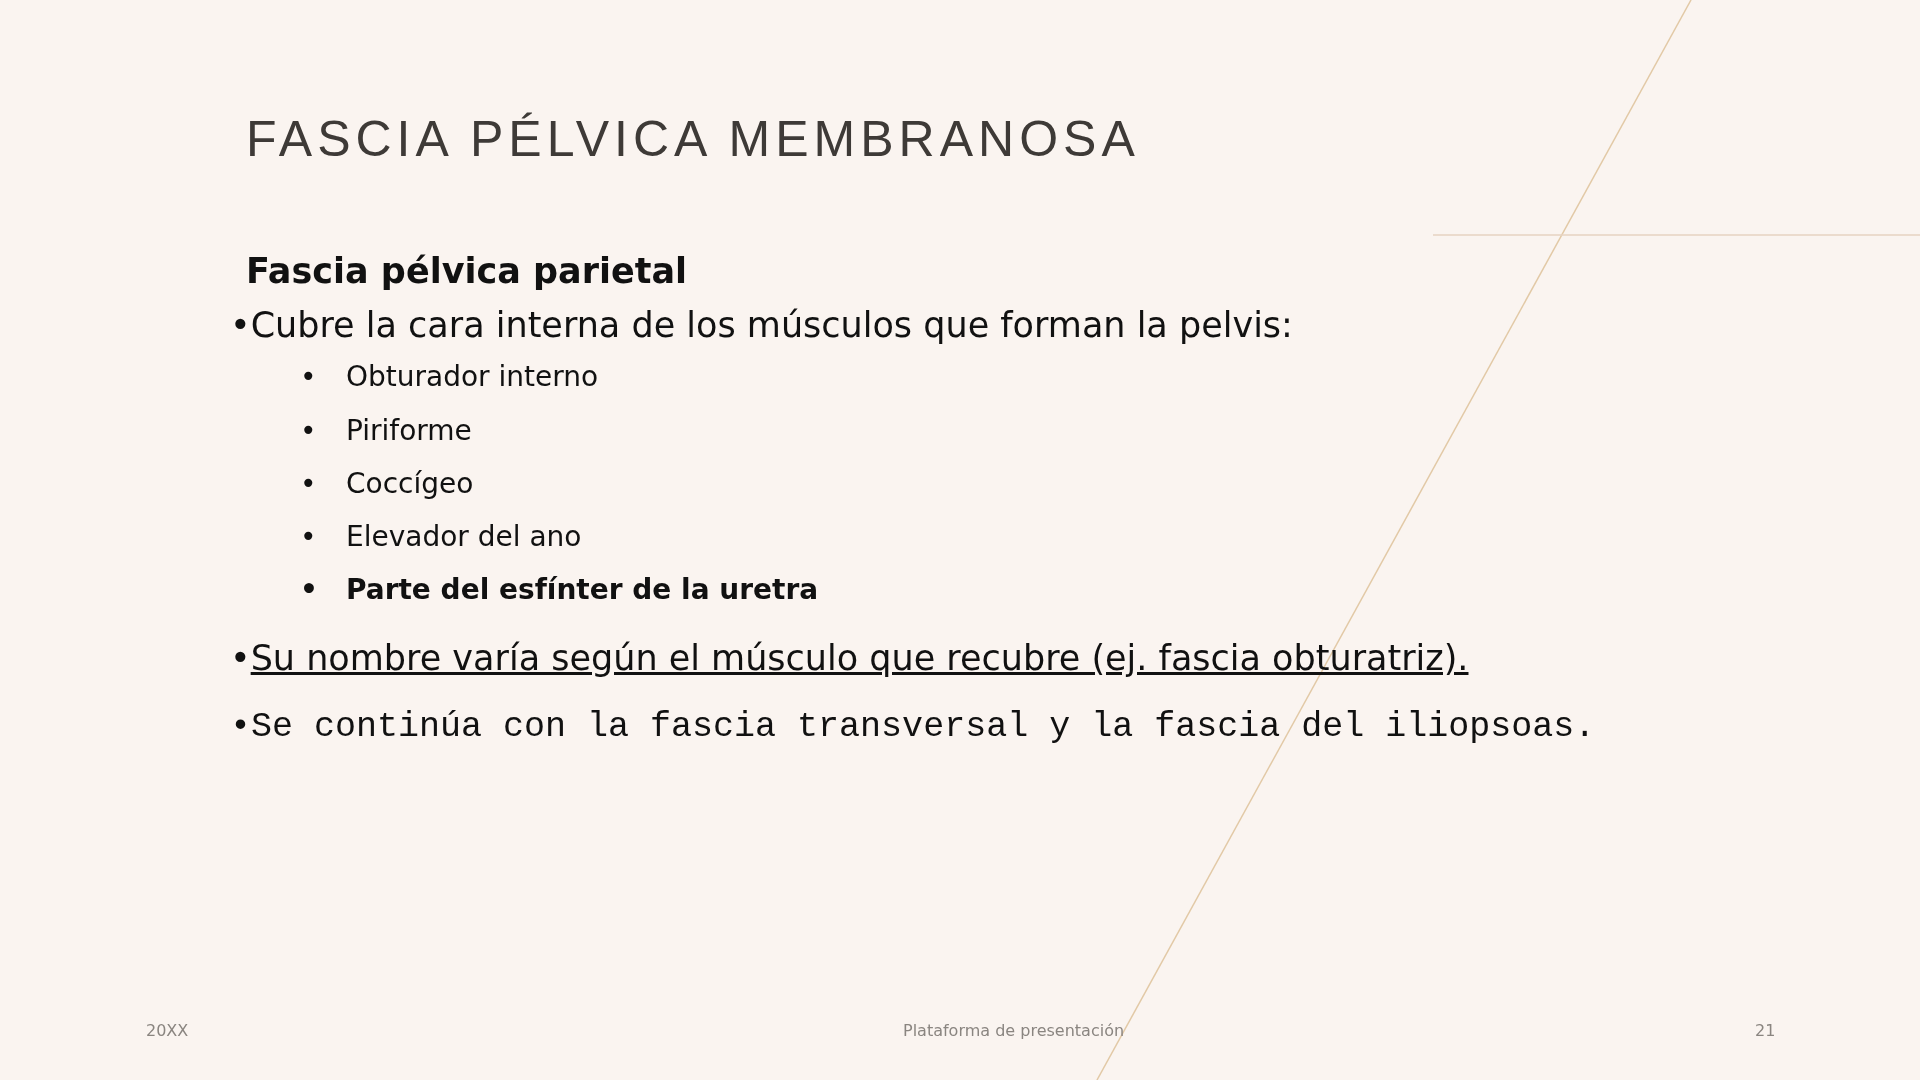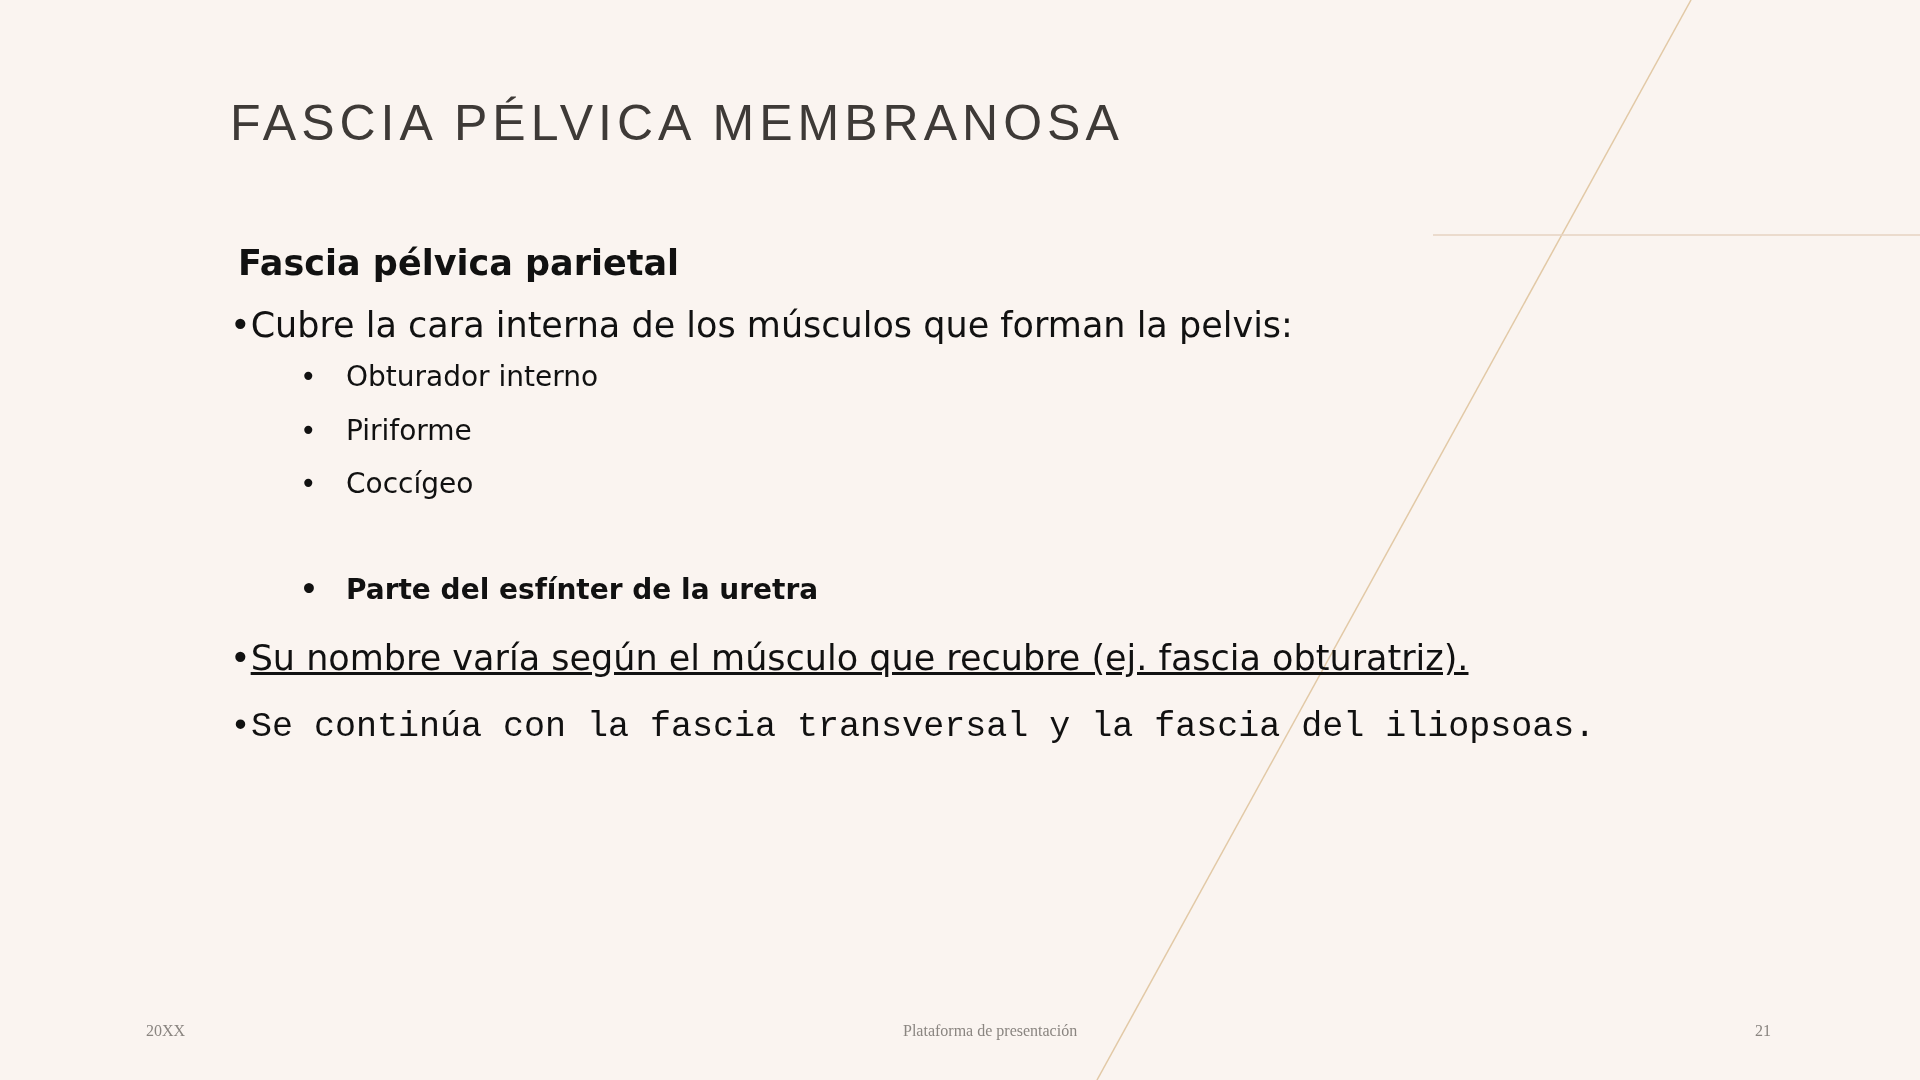--- a/index.html
+++ b/index.html
@@ -7,32 +7,32 @@
       width: 1920px; height: 1080px; overflow: hidden;
       background: #faf4f0;
       position: relative;
       font-family: "DejaVu Sans", sans-serif;
     }
     .deco { position: absolute; left: 0; top: 0; width: 1920px; height: 1080px; pointer-events: none; }
     .title {
       position: absolute; left: 230px; top: 92px;
       font-size: 50px; letter-spacing: 5px; color: #3e3a37;
       font-family: "Liberation Sans", sans-serif; font-weight: normal;
-      margin: 0; line-height: 62px; white-space: nowrap;
+      margin: 16px; line-height: 62px; white-space: nowrap;
     }
     .content { position: absolute; left: 230px; top: 232px; color: #111; }
     .subhead {
-      font-size: 35px; font-weight: bold; line-height: 46px; margin: 8px;
+      font-size: 35px; font-weight: bold; line-height: 46px; margin: 16px;
       font-family: "DejaVu Sans", sans-serif; white-space: nowrap;
     }
     .p { font-size: 35px; line-height: 46px; white-space: nowrap; position: absolute; left: 0; }
     .p .dot { display: inline-block; }
     .sub { position: absolute; left: 70px; font-size: 28px; line-height: 46px; white-space: nowrap; }
     .sub .b { display: inline-block; width: 46px; }
-    .footer { position: absolute; top: 1020px; font-size: 16px; color: #8a8580; white-space: nowrap; line-height: 22px; font-family: Liberation Serif, serif; }
+    .footer { position: absolute; top: 1020px; font-size: 16px; color: #8a8580; white-space: nowrap; line-height: 22px; }
   </style>
 </head>
 <body>
 
 <svg class="deco" viewBox="0 0 1920 1080">
   <line x1="1691" y1="0" x2="1097" y2="1080" stroke="#e2c9a6" stroke-width="1.5"></line>
   <line x1="1433" y1="235" x2="1920" y2="235" stroke="#e6d3c2" stroke-width="1.5"></line>
 </svg>
 
 <h1 class="title">FASCIA PÉLVICA MEMBRANOSA</h1>
@@ -46,20 +46,23 @@
 
   <div class="sub" style="top:122px;">
     <span class="b">•</span><span>Obturador interno</span>
   </div>
   <div class="sub" style="top:176px;">
     <span class="b">•</span><span>Piriforme</span>
   </div>
   <div class="sub" style="top:229px;">
     <span class="b">•</span><span>Coccígeo</span>
   </div>
+  <div class="sub" style="top:282px;">
+    <span class="b">•</span><span>Elevador del ano</span>
+  </div>
   <div class="sub" style="top:335px;font-weight:bold;">
     <span class="b">•</span><span>Parte del esfínter de la uretra</span>
   </div>
 
   <div class="p" style="top:403px;text-decoration:underline;">
     <span class="dot">•</span><span>Su nombre varía según el músculo que recubre (ej. fascia obturatriz).</span>
   </div>
   <div class="p" style="top:472px;font-family:Liberation Mono, monospace;">
     <span class="dot">•</span><span>Se continúa con la fascia transversal y la fascia del iliopsoas.</span>
   </div>

